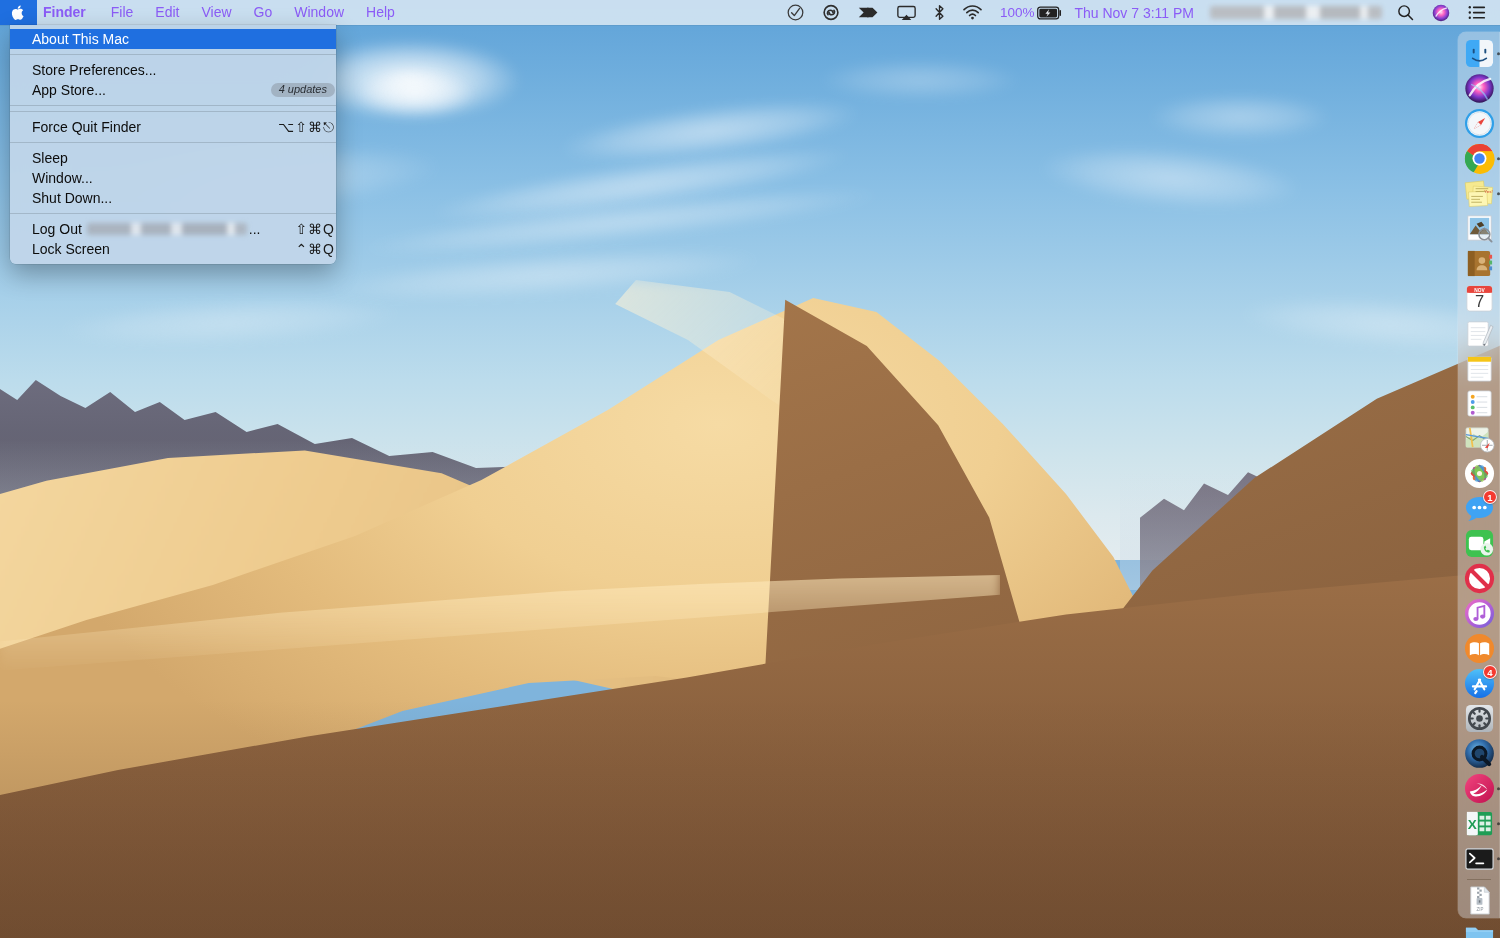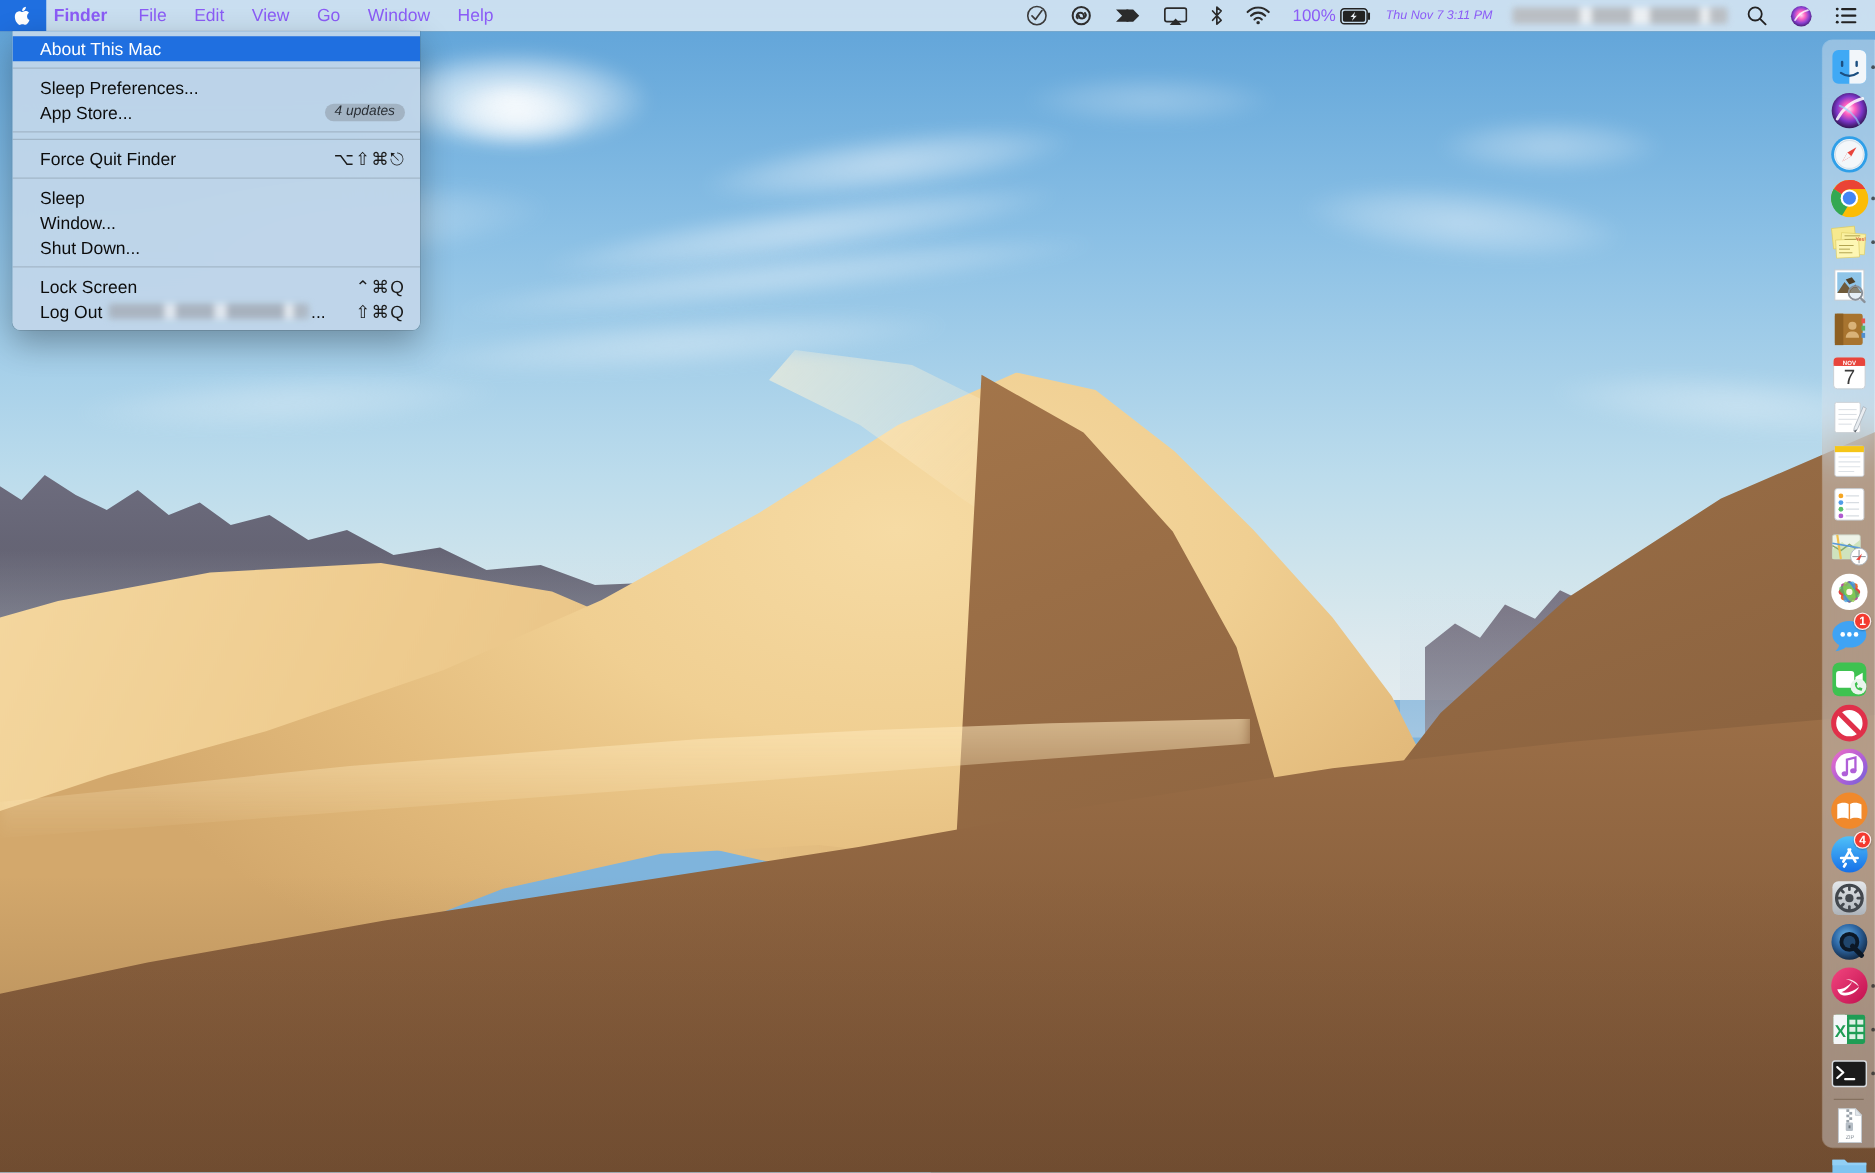--- a/index.html
+++ b/index.html
@@ -118,21 +118,21 @@
   }
   .apple-btn {
     width: 37px; height: 25px; display: flex; align-items: center; justify-content: center;
     background: #1f6fe0; cursor: default;
   }
   .apple-glyph { width: 15px; height: 17px; display: block; }
   .mb-item { padding: 0 11px; height: 25px; line-height: 25px; white-space: nowrap; }
   .mb-item.bold { font-weight: bold; padding-left: 6px; padding-right: 14px; }
   .mb-right { margin-left: auto; display: flex; align-items: center; height: 25px; padding-right: 8px; }
   .mb-status { padding: 0 9px; display: flex; align-items: center; height: 21px; }
-  .mb-clock { padding: 0 10px; white-space: nowrap; font-size: 10px; font-style: italic; }
+  .mb-clock { padding: 0 10px; white-space: nowrap; font-size: 14px; }
   .mb-user-redacted {
     width: 172px; height: 13px; margin: 0 6px;
     background:
       linear-gradient(90deg,
         #b9bcc0 0 54px, #eef0f2 54px 64px, #b6b9bd 64px 96px, #eef0f2 96px 110px,
         #b4b7bb 110px 150px, #eceef0 150px 158px, #b9bcc0 158px 172px);
     filter: blur(2.6px); border-radius: 2px; opacity: .95;
   }
   .mb-batt-pct { padding-right: 3px; font-size: 13.5px; }
 
@@ -143,21 +143,21 @@
     backdrop-filter: blur(26px);
     border-radius: 0 0 6px 6px;
     box-shadow: 0 10px 26px rgba(0,0,0,0.30), 0 0 0 0.5px rgba(0,0,0,0.16);
     padding: 4px 0 5px 0;
     z-index: 50;
     font-size: 14px; color: #0c0c0c;
     overflow: hidden;
   }
   .mi {
     position: relative; display: flex; align-items: center;
-    height: 20px; padding: 0 12px 0 22px; white-space: nowrap;
+    height: 20px; padding: 0 1px 0 22px; white-space: nowrap;
   }
   .mi.sel { background: #1f6fe0; color: #fff; }
   .mi-label { flex: none; }
   .mi-spacer { flex: 1 1 auto; min-width: 14px; }
   .mi-shortcut { font-size: 14px; letter-spacing: 1px; color: #1a1a1a; }
   .mi-badge {
     background: rgba(140,152,164,0.55); color: #2a2f35;
     font-size: 11px; border-radius: 9px; padding: 1.5px 8px 2px 8px; line-height: 1; font-style: italic;
   }
   .mi-arrow { font-size: 10px; color: #111; line-height: 1; }
@@ -337,21 +337,21 @@
 
   <div class="apple-menu">
 
     <div class="mi sel">
       <span class="mi-label">About This Mac</span>
     </div>
 
     <div class="sep"></div>
 
     <div class="mi">
-      <span class="mi-label">Sleep Preferences...</span>
+      <span class="mi-label">Store Preferences...</span>
     </div>
     <div class="mi">
       <span class="mi-label">App Store...</span>
       <span class="mi-spacer"></span>
       <span class="mi-badge">4 updates</span>
     </div>
 
     <div class="sep"></div>
 
 
@@ -370,31 +370,31 @@
     </div>
     <div class="mi">
       <span class="mi-label">Window...</span>
     </div>
     <div class="mi">
       <span class="mi-label">Shut Down...</span>
     </div>
 
     <div class="sep"></div>
 
-    <div class="mi">
-      <span class="mi-label">Lock Screen</span>
-      <span class="mi-spacer"></span>
-      <span class="mi-shortcut">⌃⌘Q</span>
-    </div>
     <div class="mi">
       <span class="mi-label">Log Out</span>
       <span class="mi-redacted"></span>
       <span>...</span>
       <span class="mi-spacer"></span>
       <span class="mi-shortcut">⇧⌘Q</span>
+    </div>
+    <div class="mi">
+      <span class="mi-label">Lock Screen</span>
+      <span class="mi-spacer"></span>
+      <span class="mi-shortcut">⌃⌘Q</span>
     </div>
   </div>
 
   <div class="dock">
 
     <div class="dock-item">
       <svg class="dock-ico" viewBox="0 0 32 32">
         <rect x="2" y="2" width="28" height="28" rx="5" fill="#3fa9f5"></rect>
         <path d="M16 2 h9 a5 5 0 0 1 5 5 v18 a5 5 0 0 1 -5 5 h-9 z" fill="#f2f6fa"></path>
         <rect x="9" y="11" width="2" height="5" rx="1" fill="#1c4f80"></rect>

